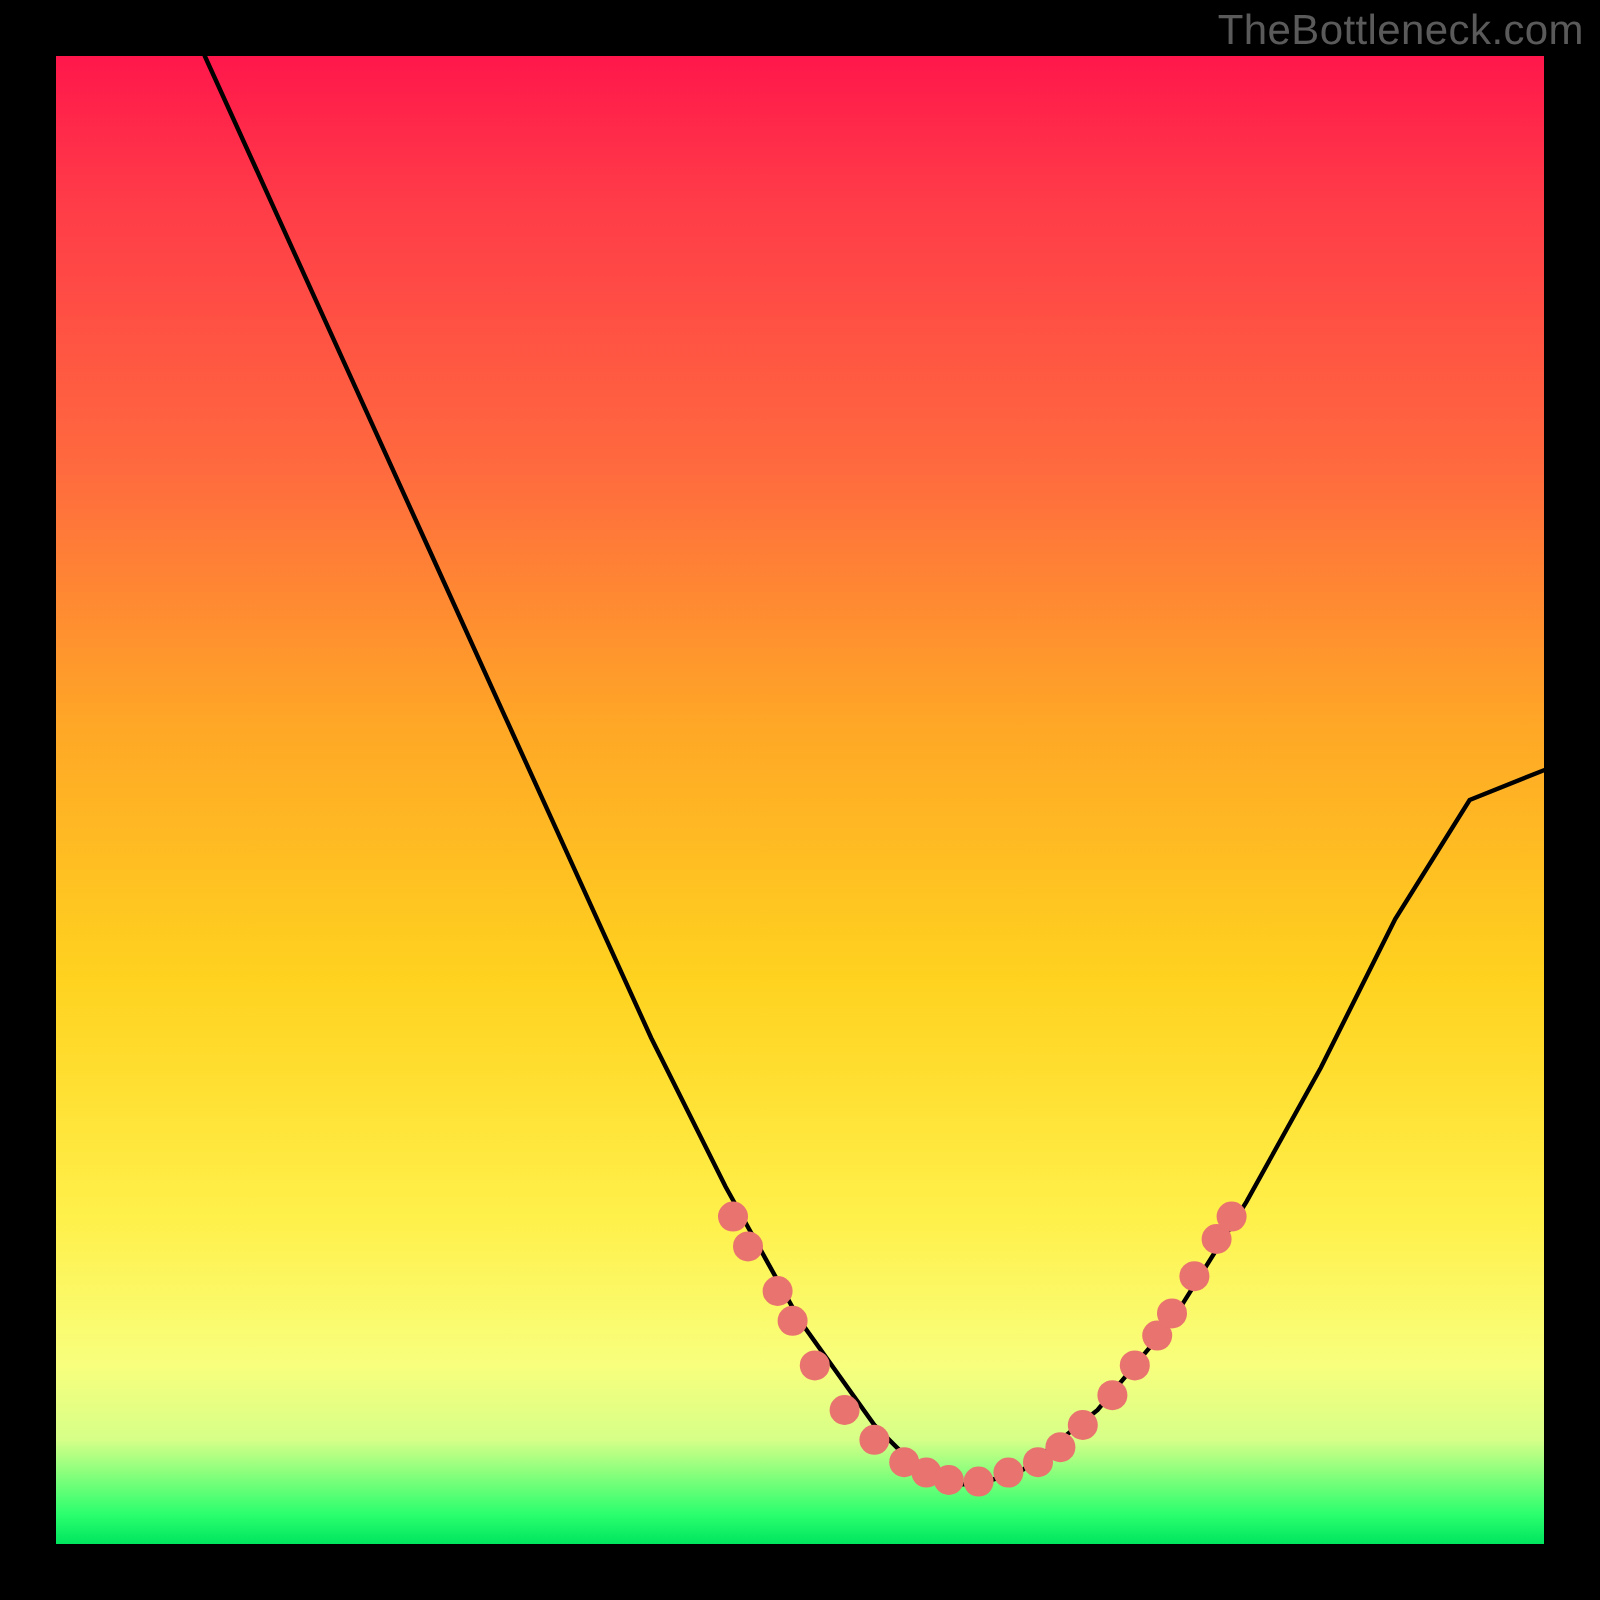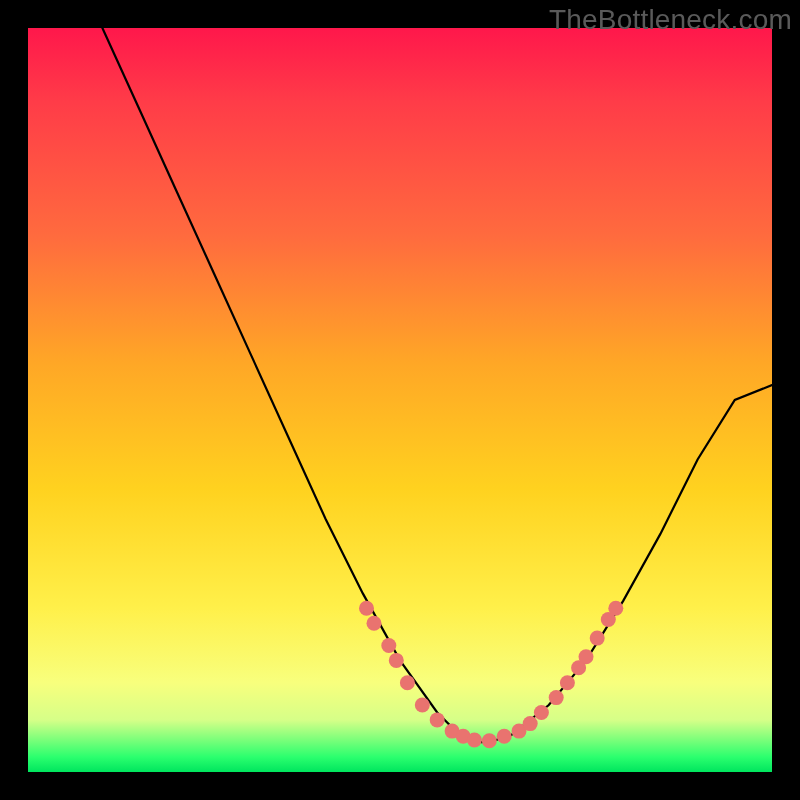--- a/index.html
+++ b/index.html
@@ -47,21 +47,21 @@
       #d6ff88 93%,
       #2bff6e 98%,
       #00e55e 100%
     );
   }
   .watermark {
     position: absolute;
     top: 4px;
     right: 8px;
     color: #5a5a5a;
-    font-size: 28px;
+    font-size: 21px;
     font-weight: 500;
     letter-spacing: 0.2px;
     user-select: none;
   }
   svg.curve {
     position: absolute;
     left: 0;
     top: 0;
     width: 100%;
     height: 100%;

